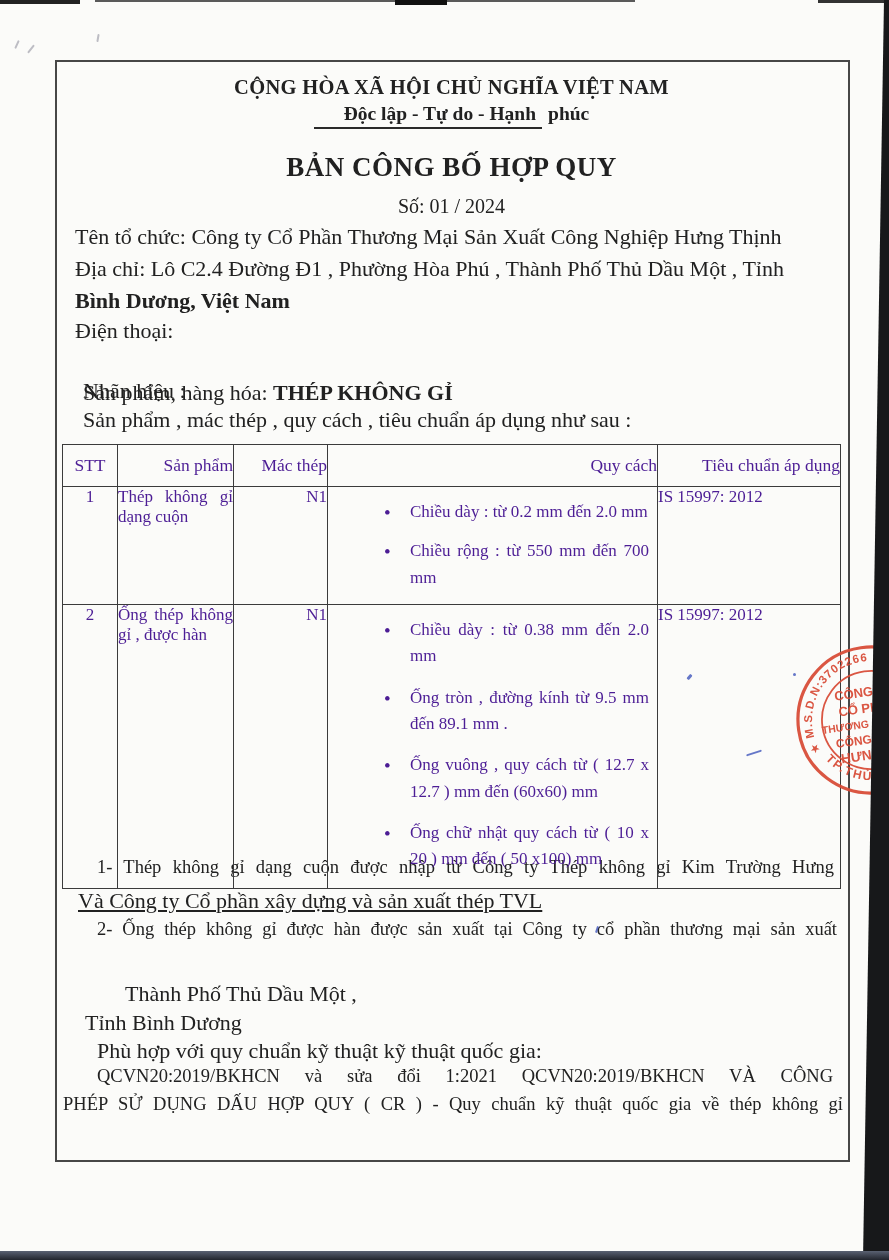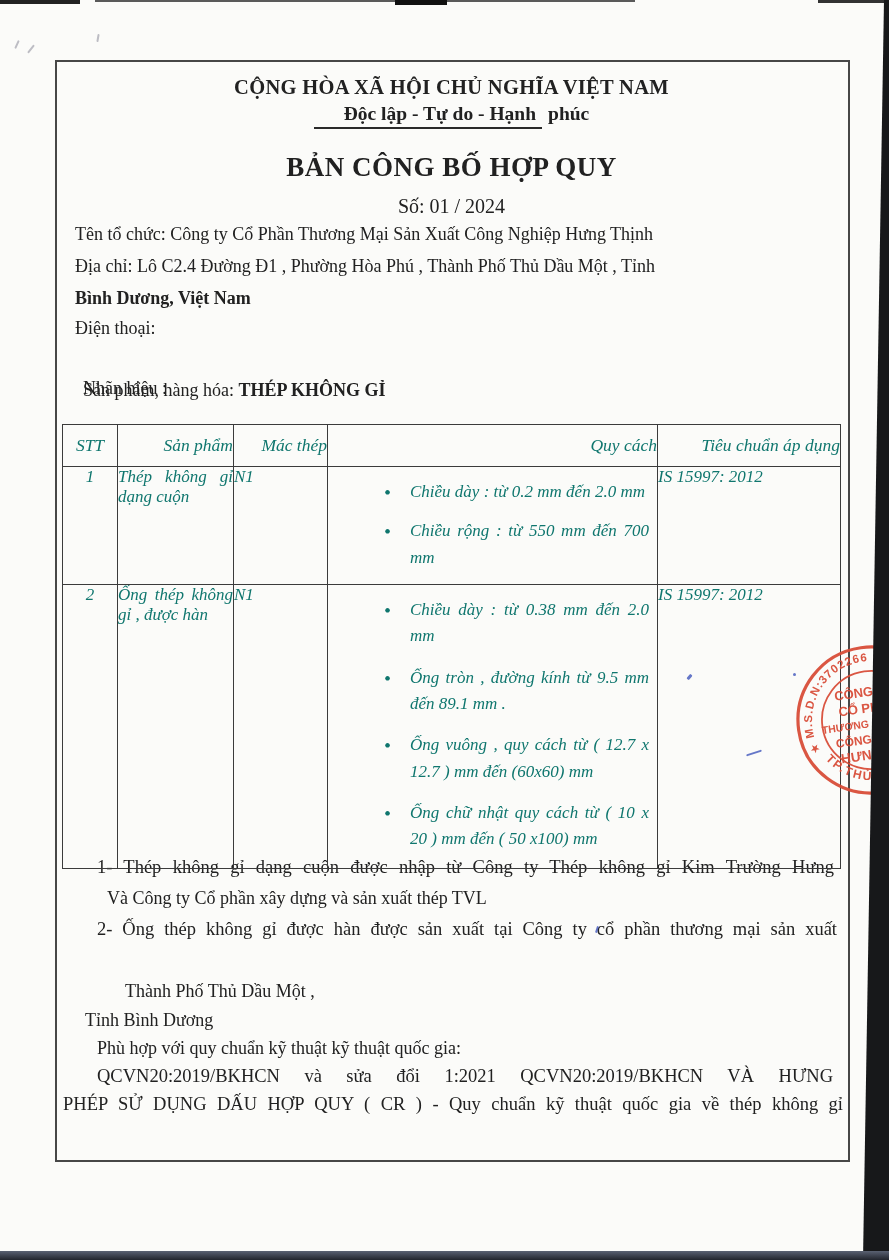--- a/index.html
+++ b/index.html
@@ -28,36 +28,36 @@
   }
   
   .hline{position:absolute;left:55px;width:793px;text-align:center;}
   .nat{top:76px;font-size:20.5px;font-weight:bold;letter-spacing:.3px;}
   .motto{top:103px;font-size:19.5px;font-weight:bold;}
   .motto .u{border-bottom:2.5px solid #2a2a2a;padding:0 6px 3px 30px;}
   .motto .tail{margin-left:6px;}
   .doc-title{top:152px;font-size:27px;font-weight:bold;letter-spacing:.5px;}
   .doc-num{top:195px;font-size:20px;}
   
-  .line{position:absolute;font-size:18px;white-space:nowrap;}
+  .line{position:absolute;font-size:22px;white-space:nowrap;}
   .jline{position:absolute;font-size:18.5px;text-align:justify;text-align-last:justify;}
   .bold{font-weight:bold;}
   
   table.spec{
-    position:absolute;left:62px;top:424px;width:778px;z-index:2;
-    border-collapse:collapse;table-layout:fixed;font-size:17px;color:#0f766e;font-style:italic;
+    position:absolute;left:62px;top:444px;width:778px;z-index:2;
+    border-collapse:collapse;table-layout:fixed;font-size:17px;color:#4c1d95;
   }
   table.spec th,table.spec td{
     border:1.8px solid #3b3b3b;vertical-align:top;padding:0;font-weight:normal;
   }
   table.spec th{font-size:17.5px;vertical-align:middle;text-align:right;padding-left:13px;}
   table.spec th.c{text-align:center;padding-left:0;}
   td.num{text-align:center;padding-top:13px;}
   td.name{padding:13px 10px 0 14px;text-align:justify;}
-  td.mark{text-align:left;padding-top:13px;}
+  td.mark{text-align:right;padding-top:13px;}
   td.std{padding:13px 6px 0 10px;}
   .bullets{margin:12px 8px 0 54px;}
   .bullet{position:relative;padding-left:28px;text-align:justify;margin-bottom:13px;line-height:1.55;}
   .row2 .bullet{margin-bottom:15px;}
   .bullet .dot{position:absolute;left:2px;top:-1px;font-size:19px;}
   
   .stamp{position:absolute;left:771px;top:618px;z-index:5;opacity:.93;}
   .stamp text{font-family:"Liberation Sans","DejaVu Sans",sans-serif;font-weight:bold;}
 </style>
 </head>
@@ -84,20 +84,21 @@
   <div class="hline doc-num">Số: 01 / 2024</div>
 
   <div class="line" style="left:75px;top:224px;">Tên tổ chức: Công ty Cổ Phần Thương Mại Sản Xuất Công Nghiệp Hưng Thịnh</div>
   <div class="line" style="left:75px;top:256px;">Địa chỉ: Lô C2.4 Đường Đ1 , Phường Hòa Phú , Thành Phố Thủ Dầu Một , Tỉnh</div>
   <div class="line" style="left:75px;top:288px;font-weight:bold;">Bình Dương, Việt Nam</div>
   <div class="line" style="left:75px;top:318px;">Điện thoại:</div>
   <div class="line" style="left:83px;top:348px;margin-top:32px;">
     <span>Sản phẩm, hàng hóa: </span><span class="bold">THÉP KHÔNG GỈ</span>
   </div>
   <div class="line" style="left:83px;top:378px;">Nhãn hiệu :</div>
+  <div class="line" style="left:83px;top:407px;">Sản phẩm , mác thép , quy cách , tiêu chuẩn áp dụng như sau :</div>
 
   <table class="spec">
     <colgroup>
       <col style="width:55px">
         <col style="width:116px">
         <col style="width:94px">
         <col style="width:330px">
         <col style="width:183px">
     </colgroup>
     <tbody>
@@ -131,26 +132,26 @@
           <div class="bullet"><span class="dot">•</span><span>Ống vuông , quy cách từ ( 12.7 x 12.7 ) mm đến (60x60) mm</span></div>
           <div class="bullet"><span class="dot">•</span><span>Ống chữ nhật quy cách từ ( 10 x 20 ) mm đến ( 50 x100) mm</span></div>
         </div>
       </td>
       <td class="std">IS 15997: 2012</td>
     </tr>
   </tbody>
     </table>
 
   <div class="jline" style="left:97px;top:857px;width:737px;">1-  Thép không gỉ dạng cuộn được nhập từ Công ty Thép không gỉ Kim Trường Hưng</div>
-  <div class="line" style="left:107px;top:888px;">Và Công ty Cổ phần xây dựng và sản xuất thép TVL</div>
+  <div class="line" style="left:78px;top:888px;text-decoration:underline;">Và Công ty Cổ phần xây dựng và sản xuất thép TVL</div>
   <div class="jline" style="left:97px;top:919px;width:740px;">2-  Ống thép không gỉ được hàn được sản xuất tại Công ty cổ phần thương mại sản xuất</div>
   <div class="line" style="left:125px;top:981px;">Thành Phố Thủ Dầu Một ,</div>
   <div class="line" style="left:85px;top:1010px;">Tỉnh Bình Dương</div>
   <div class="line" style="left:97px;top:1038px;">Phù hợp với quy chuẩn kỹ thuật kỹ thuật quốc gia:</div>
-  <div class="jline" style="left:97px;top:1066px;width:736px;">QCVN20:2019/BKHCN và sửa đổi 1:2021 QCVN20:2019/BKHCN VÀ HƯNG</div>
+  <div class="jline" style="left:97px;top:1066px;width:736px;">QCVN20:2019/BKHCN và sửa đổi 1:2021 QCVN20:2019/BKHCN VÀ CÔNG</div>
   <div class="jline" style="left:63px;top:1094px;width:780px;">PHÉP SỬ DỤNG DẤU HỢP QUY ( CR ) -  Quy chuẩn kỹ thuật quốc gia về thép không gỉ</div>
 
   <div class="ink" style="left:688px;top:674px;width:3px;height:6px;transform:rotate(40deg);"></div>
   <div class="ink" style="left:596px;top:926px;width:2px;height:7px;transform:rotate(18deg);"></div>
   <div class="ink" style="left:746px;top:752px;width:16px;height:2px;transform:rotate(-18deg);"></div>
   <div class="ink" style="left:793px;top:673px;width:3px;height:3px;border-radius:50%;"></div>
 
   <svg class="stamp" width="210" height="212" viewBox="0 0 210 212">
     <g transform="rotate(-8 100 102)" fill="#d84a35" stroke="none">
       <circle cx="100" cy="102" r="73" fill="none" stroke="#d84a35" stroke-width="3.2"></circle>

